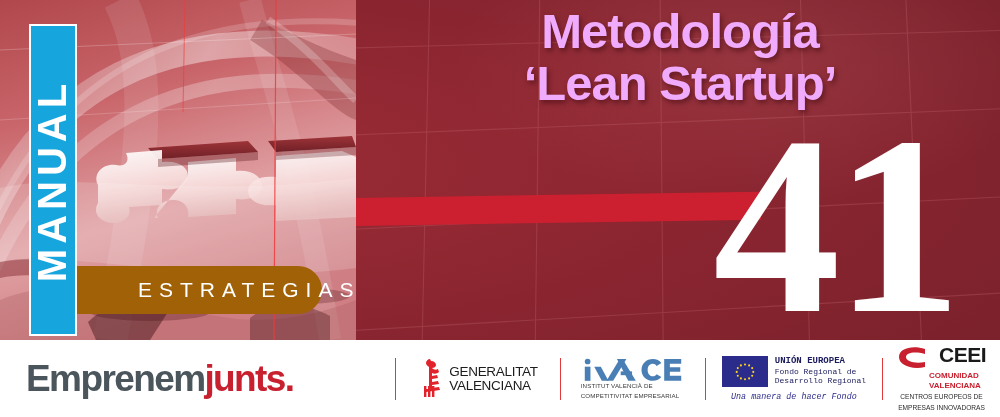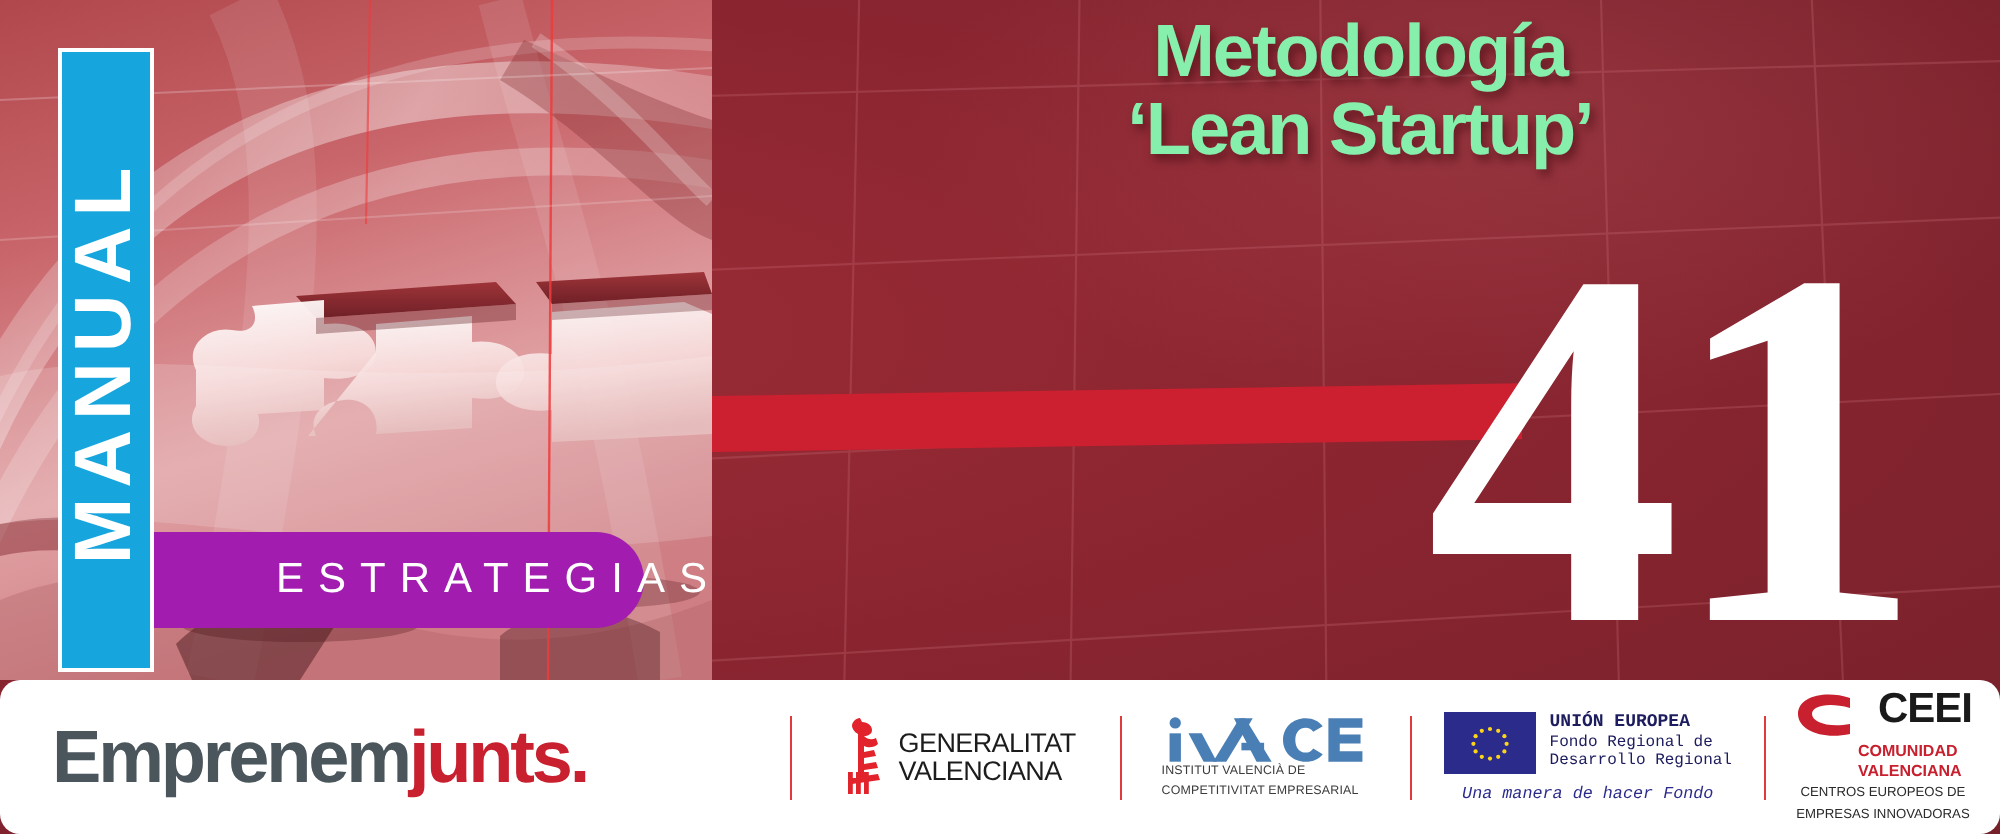--- a/index.html
+++ b/index.html
@@ -51,41 +51,41 @@
     font-weight:bold;
     font-size:40px;
     letter-spacing:5px;
     font-family:"Liberation Sans", sans-serif;
   }
 
   
   .estrategias{
     position:absolute;left:54px;top:266px;
     height:48px;width:268px;
-    background:#a21caf;
+    background:#a16207;
     border-radius:0 26px 26px 0;
     display:flex;align-items:center;
     z-index:5;
   }
   .estrategias .txt{
     color:#ffffff;
     font-size:21px;
     font-weight:500;
     letter-spacing:7px;
     padding-left:84px;
     font-family:"Liberation Sans", sans-serif;
   }
 
   
   .title{
     position:absolute;left:380px;top:6px;width:600px;
     text-align:center;
-    color:#86efac;
+    color:#f0abfc;
     font-weight:bold;
-    font-size:37px;
+    font-size:49px;
     line-height:1.06;
     letter-spacing:-1px;
     text-shadow:2px 3px 5px rgba(60,8,14,.55);
     z-index:5;
   }
   .title .l2{display:block;}
 
   
   .stripe{
     position:absolute;left:356px;top:198px;
@@ -107,21 +107,20 @@
     letter-spacing:-6px;
     z-index:5;
   }
 
   
   .footer{
     position:absolute;left:0;bottom:0;width:1000px;height:77px;
     background:#ffffff;
     display:flex;align-items:center;
     z-index:8;
-    border-radius:10px;
   }
   .divider{width:1px;height:42px;background:#e03a3a;flex:0 0 auto;}
 
   .brand{
     margin-left:26px;margin-right:auto;
     font-size:37px;font-weight:bold;letter-spacing:-1.6px;
     white-space:nowrap;
   }
   .brand .a{color:#4a555c;}
   .brand .b{color:#c8202e;}

